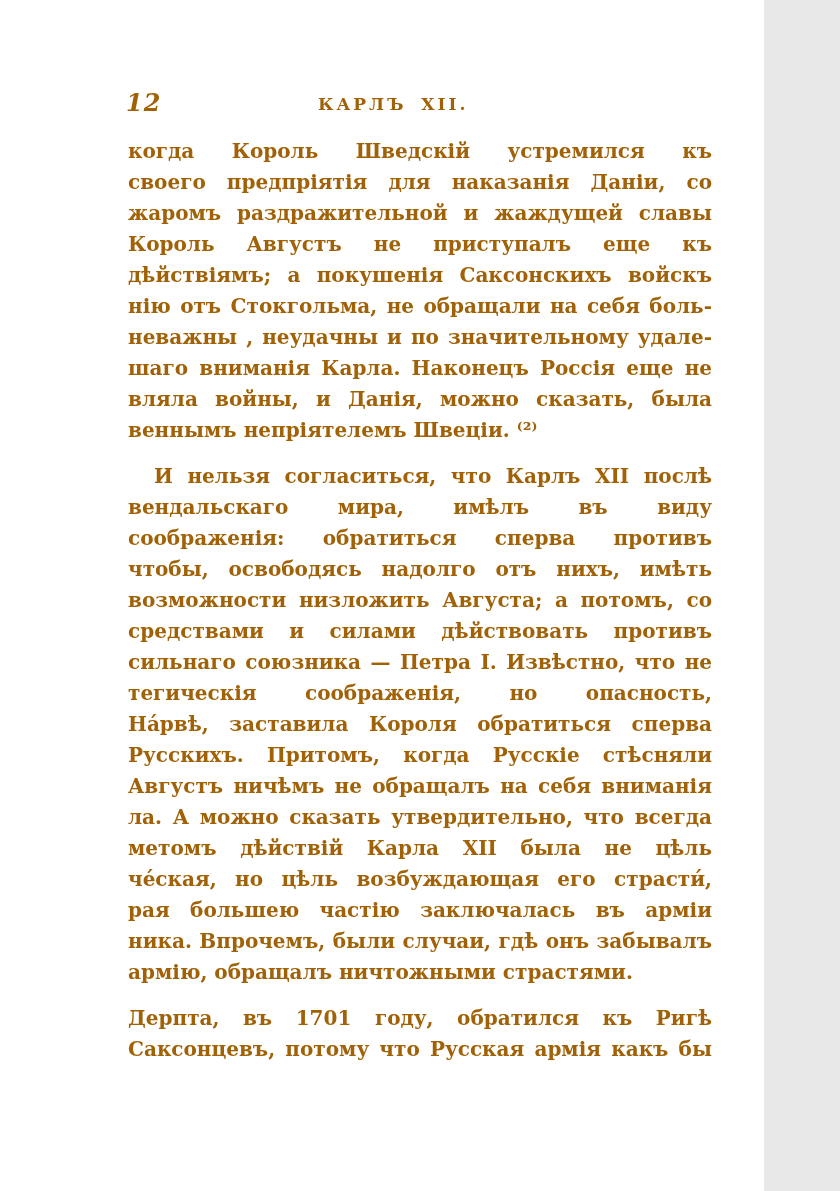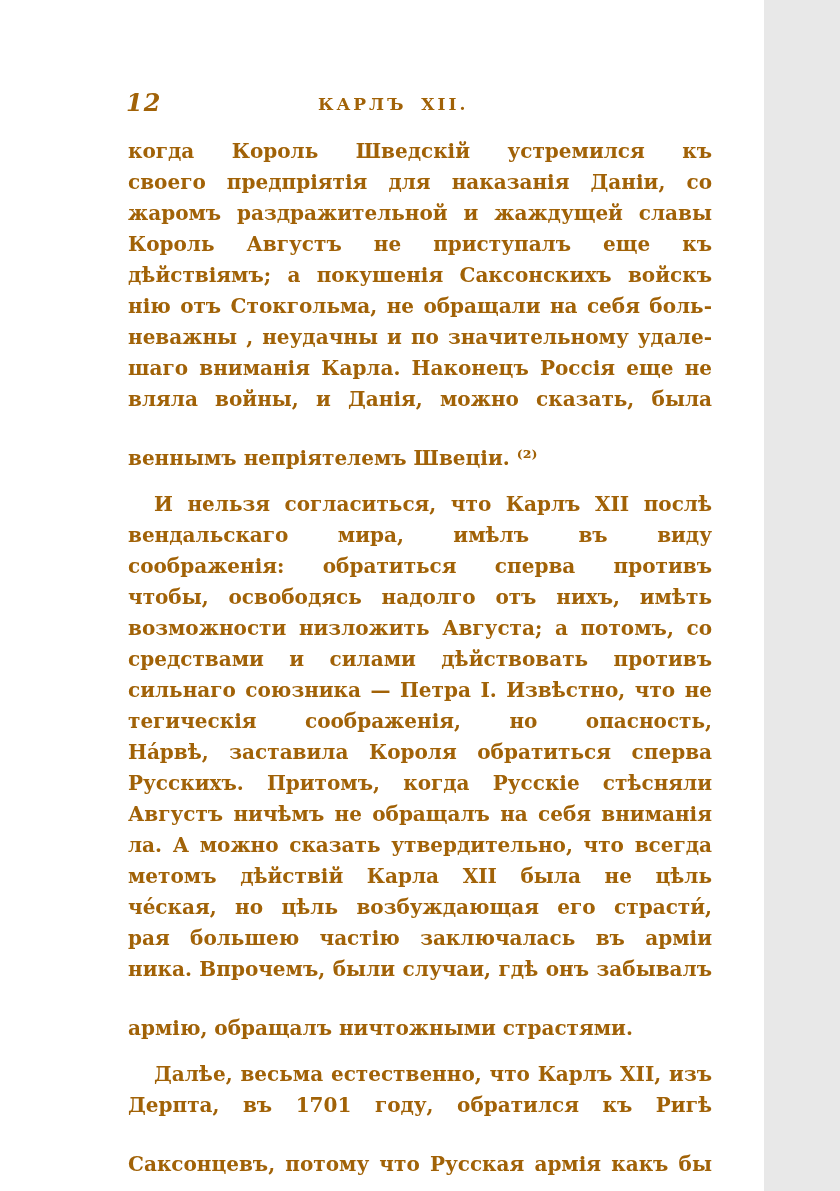--- a/index.html
+++ b/index.html
@@ -43,21 +43,21 @@
   .paragraph + .paragraph { margin-top: 15px; }
   .line {
     height: 31px;
     line-height: 31px;
     text-align: justify;
     text-align-last: justify;
     text-justify: inter-word;
     overflow: hidden;
     white-space: normal;
   }
-  .line.last { text-align-last: left; margin-top: 28px; }
+  .line.last { text-align-last: left; }
   .paragraph.indent .line.first { text-indent: 26px; }
 </style>
 </head>
 <body>
 
 <div class="sheet">
   <div class="page-number">12</div>
   <div class="running-header">КАРЛЪ XII.</div>
   <div class="page-text">
       <div class="paragraph">
@@ -85,18 +85,17 @@
         <div class="line">Русскихъ. Притомъ, когда Русскіе стѣсняли Нарву,</div>
         <div class="line">Августъ ничѣмъ не обращалъ на себя вниманія Кар-</div>
         <div class="line">ла. А можно сказать утвердительно, что всегда пред-</div>
         <div class="line">метомъ дѣйствій Карла XII была не цѣль стратеги-</div>
         <div class="line">че́ская, но цѣль возбуждающая его страсти́, кото-</div>
         <div class="line">рая большею частію заключалась въ арміи против-</div>
         <div class="line">ника. Впрочемъ, были случаи, гдѣ онъ забывалъ и</div>
         <div class="line last">армію, обращалъ ничтожными страстями.</div>
       </div>
       <div class="paragraph indent">
-        <div class="line first">Далѣе, весьма естественно, что Карлъ XII, изъ</div>
         <div class="line">Дерпта, въ 1701 году, обратился къ Ригѣ противъ</div>
         <div class="line last">Саксонцевъ, потому что Русская армія какъ бы не</div>
       </div>
     </div>
 </div>
 
 </body></html>

